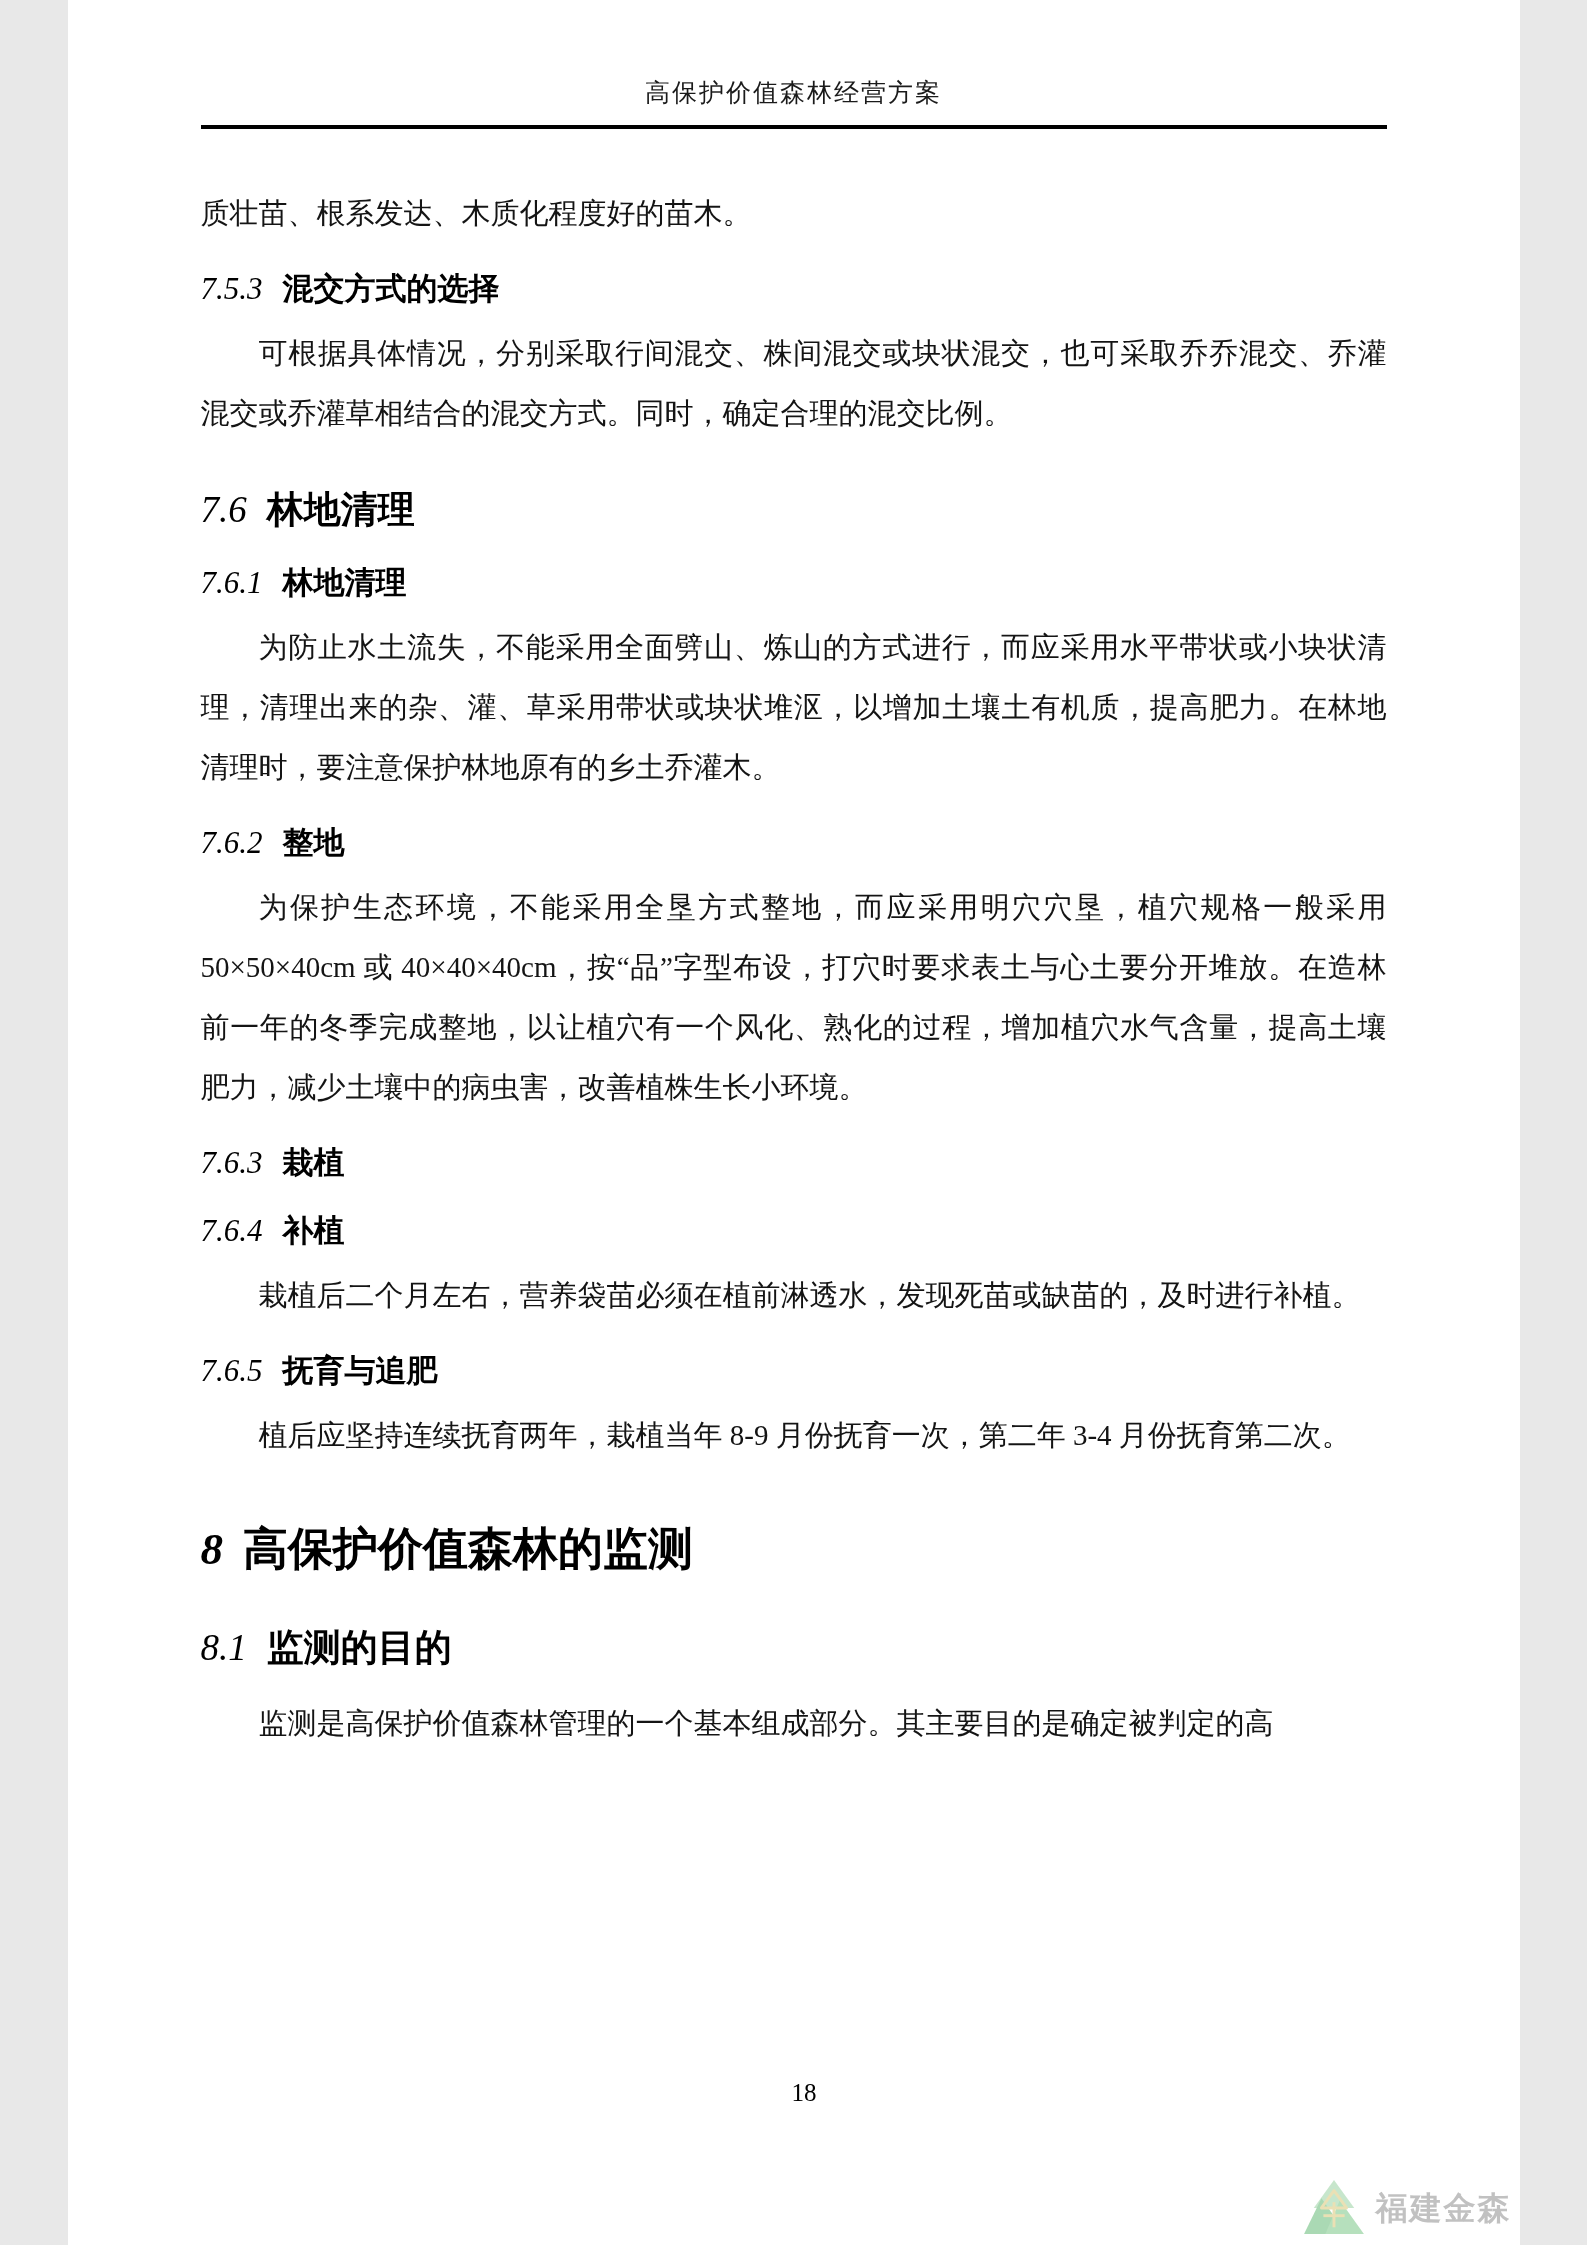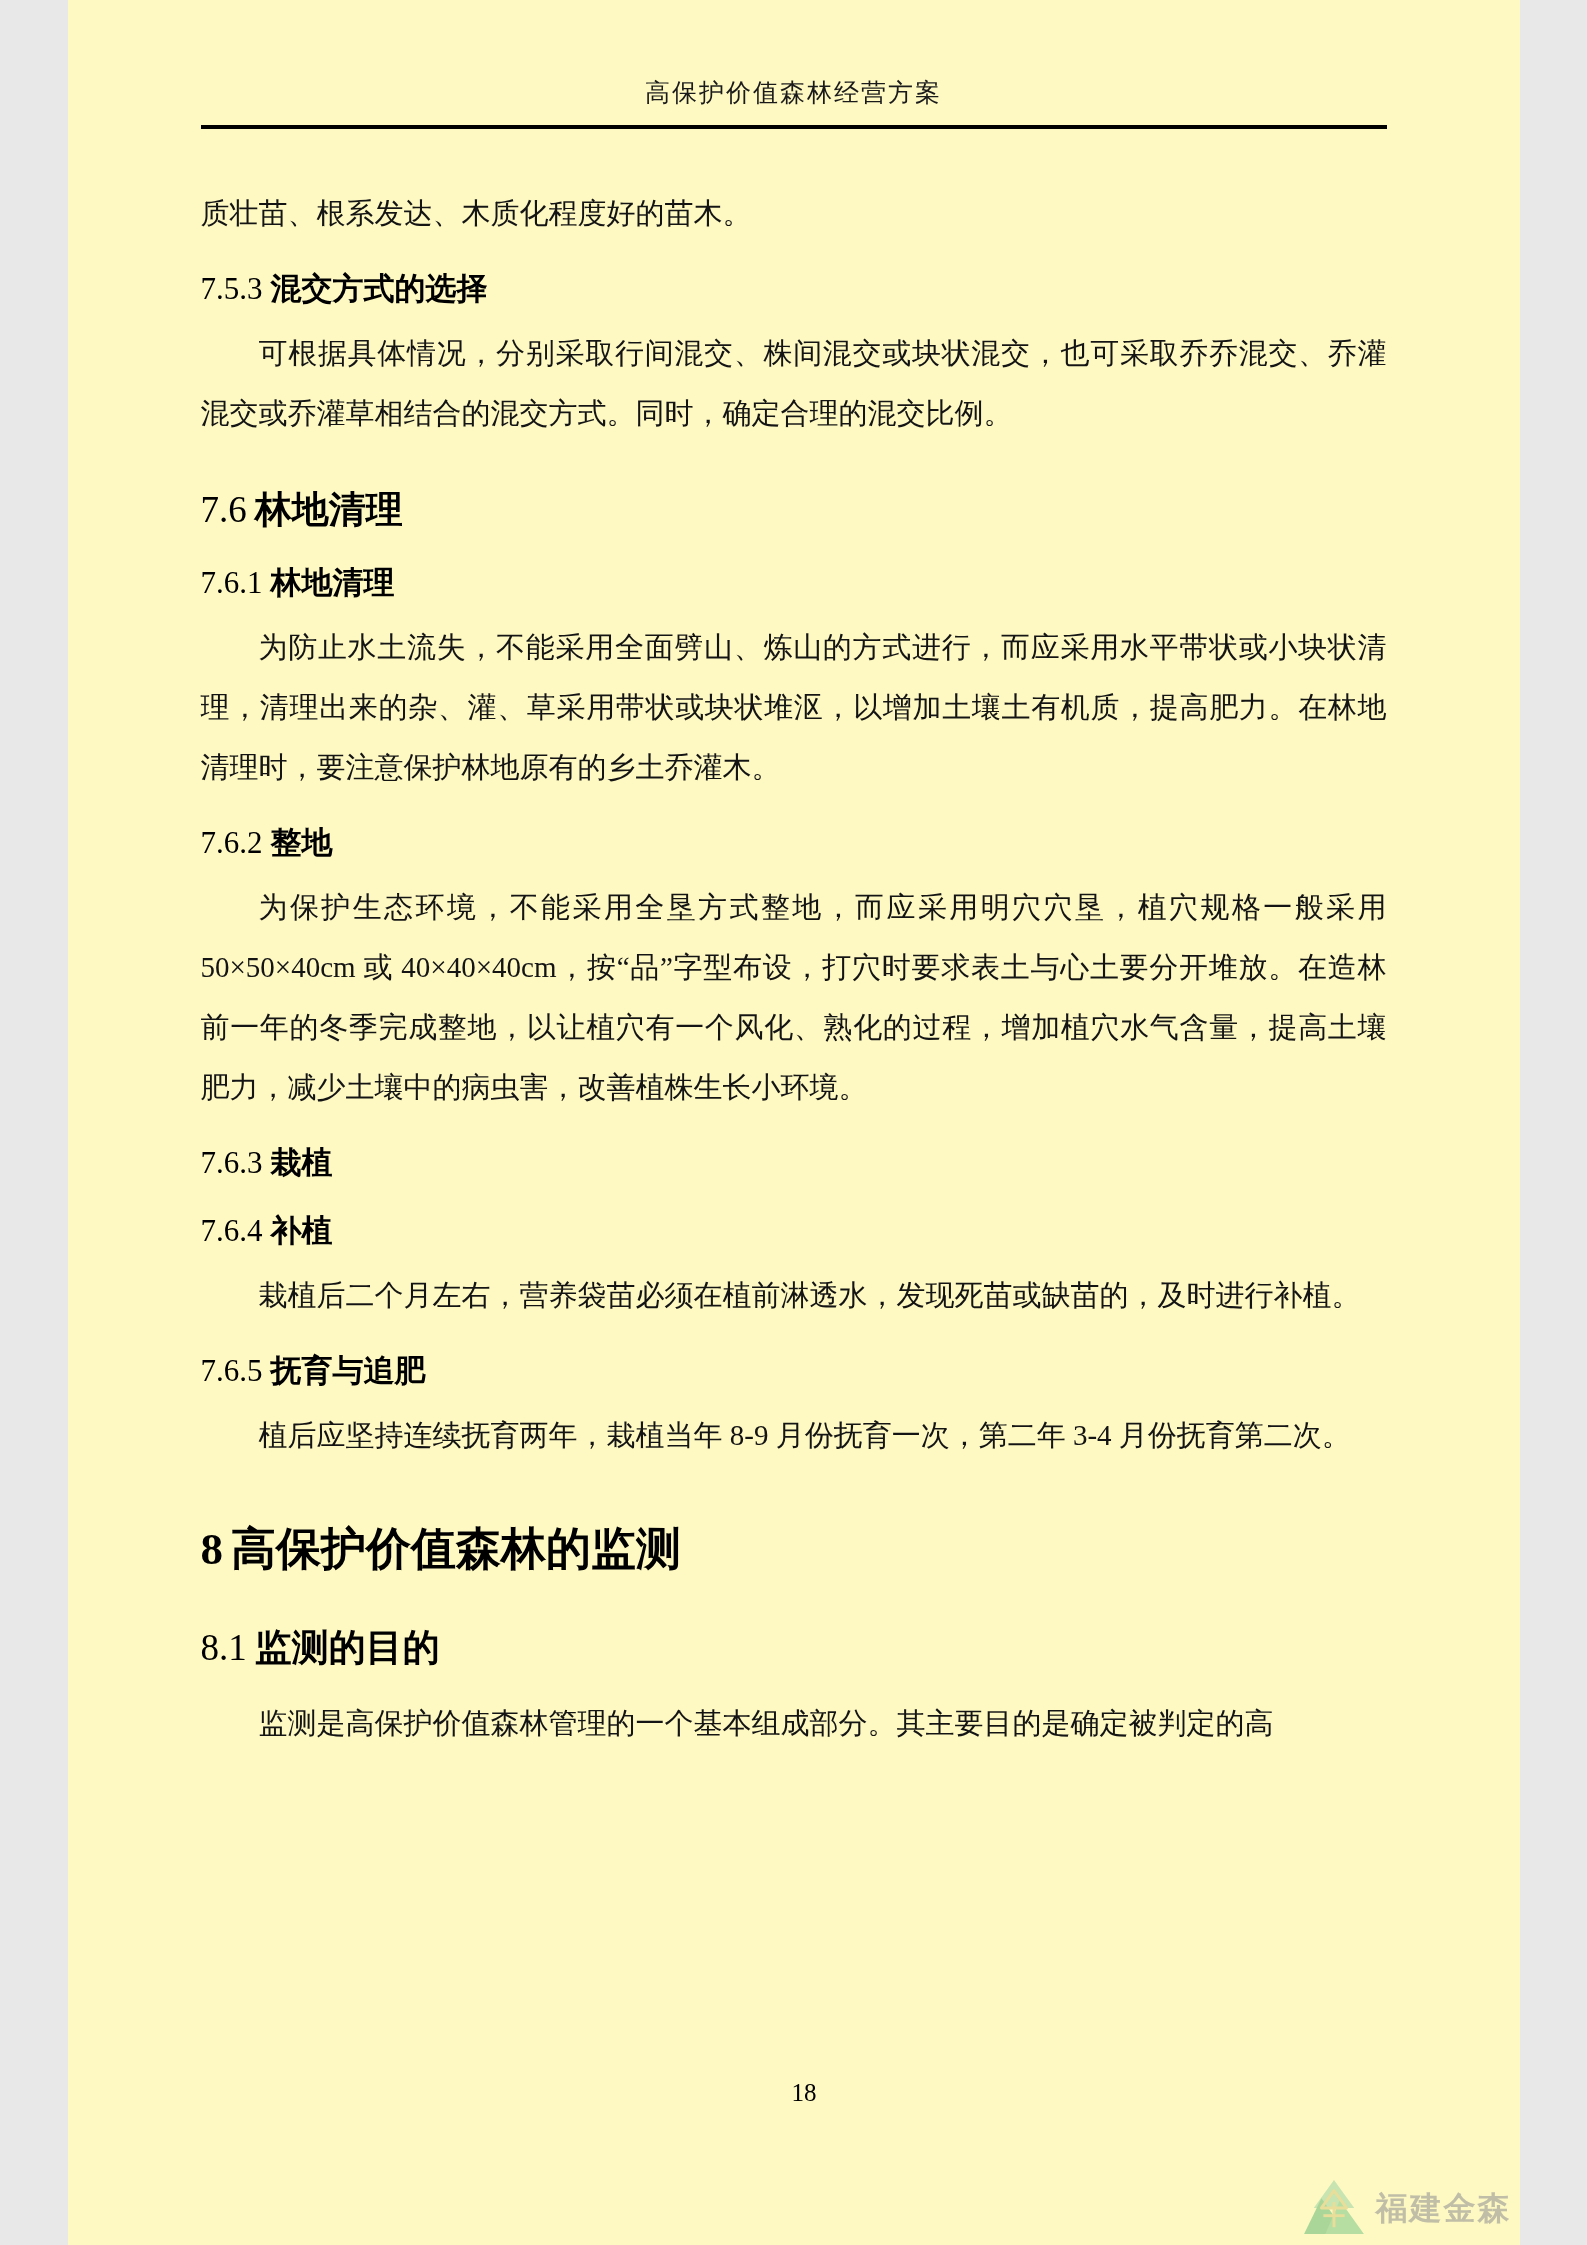--- a/index.html
+++ b/index.html
@@ -1,21 +1,21 @@
 <!DOCTYPE html>
 <html lang="zh"><head>
 <meta charset="utf-8">
 <style>
   html, body { margin: 0; padding: 0; background: #e8e8e8; }
   .page {
     position: relative;
     width: 1452px;
     height: 2245px;
     margin: 0 auto;
-    background: #fef9c3;
+    background: #ffffff;
     overflow: hidden;
     color: #111;
   }
   
   .header { padding: 76px 133px 0 133px; }
   .header-title {
     text-align: center;
     font-family: "Liberation Serif", "DejaVu Serif", serif;
     font-size: 25px;
     letter-spacing: 2px;
@@ -50,21 +50,22 @@
     line-height: 54px;
     margin: 40px 0 18px 0;
   }
   .h1 {
     font-size: 45px;
     line-height: 64px;
     margin: 52px 0 22px 0;
   }
   .h-num {
     font-family: "Liberation Serif", "DejaVu Serif", serif;
-    margin-right: 8px;
+    margin-right: 20px;
+    font-style: italic;
   }
   .h-title {
     font-family: "Liberation Sans", "DejaVu Sans", sans-serif;
     font-weight: bold;
   }
   .h1 .h-num { font-weight: bold; }
   .h2 .h-num, .h3 .h-num { font-weight: normal; }
   
   .page-number {
     position: absolute;

